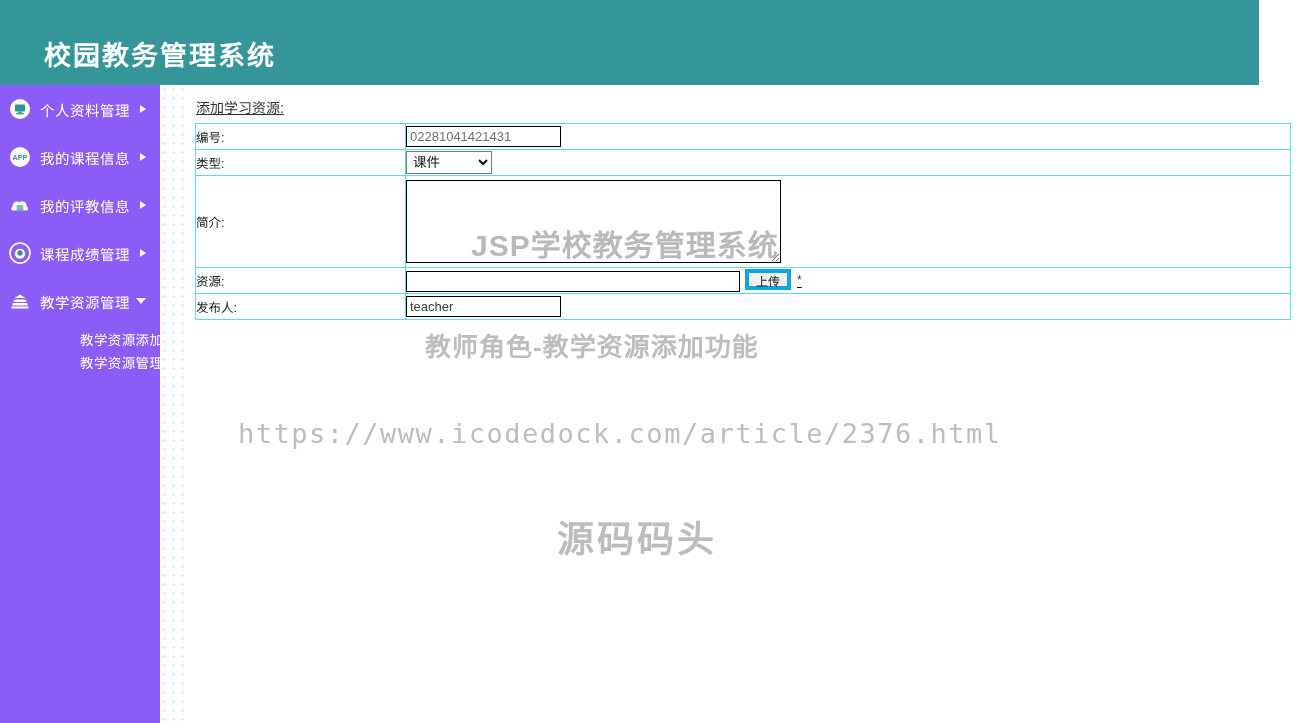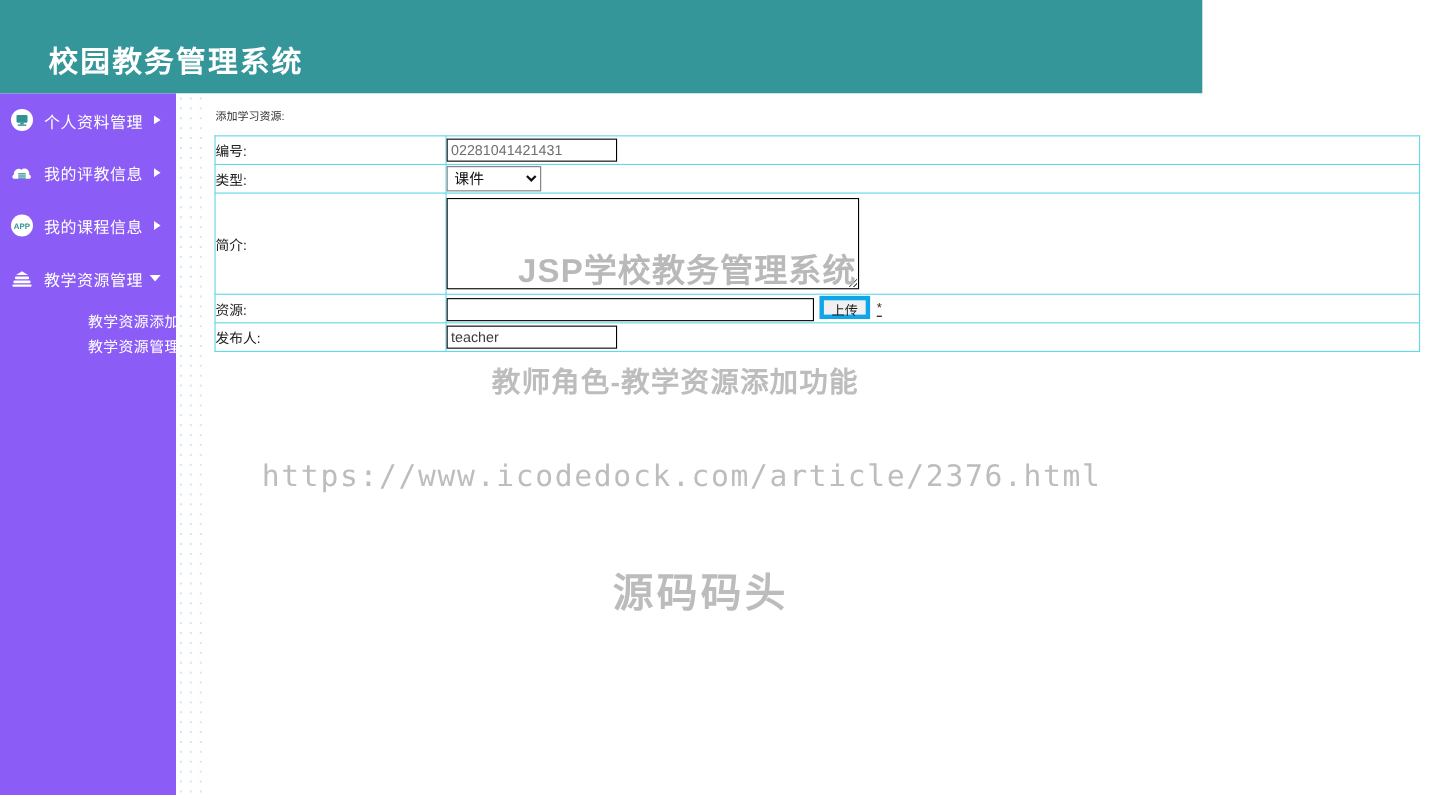--- a/index.html
+++ b/index.html
@@ -12,21 +12,21 @@
   }
   body {
     background: #ffffff;
     position: relative;
   }
 
   
   #header {
     position: absolute;
     left: 0; top: 0;
-    width: 1093px; height: 85px;
+    width: 1259px; height: 85px;
     background: #35969a;
     color: #ffffff;
   }
   #app-title {
     position: absolute;
     left: 44px; top: 34px;
     font-family: "Liberation Serif", "DejaVu Serif", serif;
     font-size: 27px;
     font-weight: bold;
     letter-spacing: 2px;
@@ -124,23 +124,24 @@
   
   #content {
     position: absolute;
     left: 186px; top: 85px;
     width: 1113px; height: 638px;
     background: #ffffff;
   }
   #page-caption {
     position: absolute;
     left: 10px; top: 12px;
-    font-size: 10px;
+    font-size: 14px;
     color: #333333;
     white-space: nowrap;
+    text-decoration: underline;
   }
 
   
   #form-table {
     position: absolute;
     left: 9px; top: 38px;
     width: 1096px;
     border-collapse: collapse;
     table-layout: fixed;
   }
@@ -230,21 +231,21 @@
     font-weight: bold;
   }
   #wm-jsp {
     left: 471px; top: 221px;
     font-size: 30px;
     color: #b9b9b9;
     letter-spacing: 1px;
     text-align: right;
   }
   #wm-role {
-    left: 447px; top: 326px;
+    left: 425px; top: 326px;
     font-size: 26px;
     color: #bdbdbd;
     letter-spacing: 1px;
   }
   #wm-url {
     left: 238px; top: 418px;
     font-family: "DejaVu Sans Mono", "Liberation Mono", monospace;
     font-size: 27px;
     color: #bdbdbd;
     letter-spacing: 1.5px;
@@ -275,41 +276,52 @@
         <rect x="7.2" y="15.1" width="7.6" height="1.3" fill="#2f9296"></rect>
       </svg>
     </span>
     <span class="nav-label">个人资料管理</span>
     <span class="nav-arrow"></span>
   </div>
 
   <div class="nav-item">
     <span class="nav-icon">
       <svg width="22" height="22" viewBox="0 0 22 22">
+        <circle cx="11" cy="11" r="10" fill="#ffffff"></circle>
+        <text x="11" y="14.2" text-anchor="middle" font-family="Liberation Sans, sans-serif" font-size="7.2" font-weight="bold" fill="#2f9296">APP</text>
+      </svg>
+    </span>
+    <span class="nav-label">我的课程信息</span>
+    <span class="nav-arrow"></span>
+  </div>
+
+  <div class="nav-item">
+    <span class="nav-icon">
+      <svg width="22" height="22" viewBox="0 0 22 22">
         <path d="M4 16.5 C2 16.5 1.6 13.6 3.6 12.6 C3.6 8.2 8 6.2 10.6 8.4 C12.6 6 18 7.4 17.6 12.6 C19.8 13.4 19.4 16.5 17.4 16.5 Z" fill="#ffffff"></path>
         <rect x="7.6" y="11.4" width="6.8" height="1.2" fill="#2f9296"></rect>
         <rect x="7.6" y="13.4" width="6.8" height="1.2" fill="#2f9296"></rect>
         <rect x="7.6" y="15.3" width="6.8" height="1.2" fill="#2f9296"></rect>
       </svg>
     </span>
     <span class="nav-label">我的评教信息</span>
     <span class="nav-arrow"></span>
   </div>
 
   <div class="nav-item">
     <span class="nav-icon">
       <svg width="22" height="22" viewBox="0 0 22 22">
-        <circle cx="11" cy="11" r="10" fill="#ffffff"></circle>
-        <text x="11" y="14.2" text-anchor="middle" font-family="Liberation Sans, sans-serif" font-size="7.2" font-weight="bold" fill="#2f9296">APP</text>
-      </svg>
-    </span>
-    <span class="nav-label">我的课程信息</span>
+        <circle cx="11" cy="11" r="10" fill="none" stroke="#ffffff" stroke-width="1.6"></circle>
+        <path d="M11 4.6 l1.3 1.0 1.6-.55 .75 1.5 1.7 .1 .1 1.7 1.5 .75 -.55 1.6 1.0 1.3 -1.0 1.3 .55 1.6 -1.5 .75 -.1 1.7 -1.7 .1 -.75 1.5 -1.6-.55 -1.3 1.0 -1.3-1.0 -1.6 .55 -.75-1.5 -1.7-.1 -.1-1.7 -1.5-.75 .55-1.6 -1.0-1.3 1.0-1.3 -.55-1.6 1.5-.75 .1-1.7 1.7-.1 .75-1.5 1.6 .55 Z" fill="#ffffff" transform="scale(0.72) translate(4.3,4.3)"></path>
+        <circle cx="11" cy="11" r="2.7" fill="#2f9296"></circle>
+      </svg>
+    </span>
+    <span class="nav-label">课程成绩管理</span>
     <span class="nav-arrow"></span>
   </div>
-
 
   <div class="nav-item">
     <span class="nav-icon">
       <svg width="22" height="22" viewBox="0 0 22 22">
         <path d="M11 4.5 L16.4 8.1 L5.6 8.1 Z" fill="#ffffff"></path>
         <rect x="4.6" y="9.4" width="12.8" height="2.5" rx="1" fill="#ffffff"></rect>
         <rect x="3.2" y="13.1" width="15.6" height="2.5" rx="1" fill="#ffffff"></rect>
         <rect x="2.2" y="16.6" width="17.6" height="2.0" rx="1" fill="#ffffff"></rect>
       </svg>
     </span>

